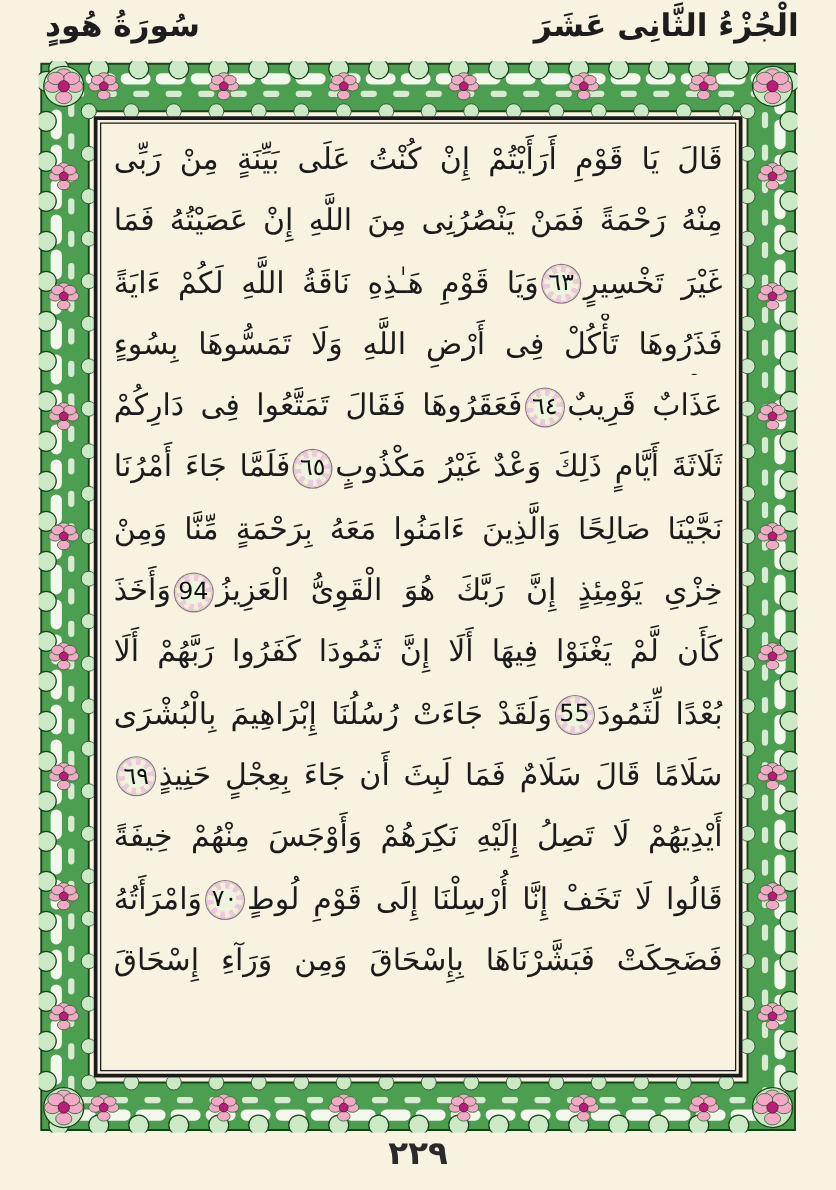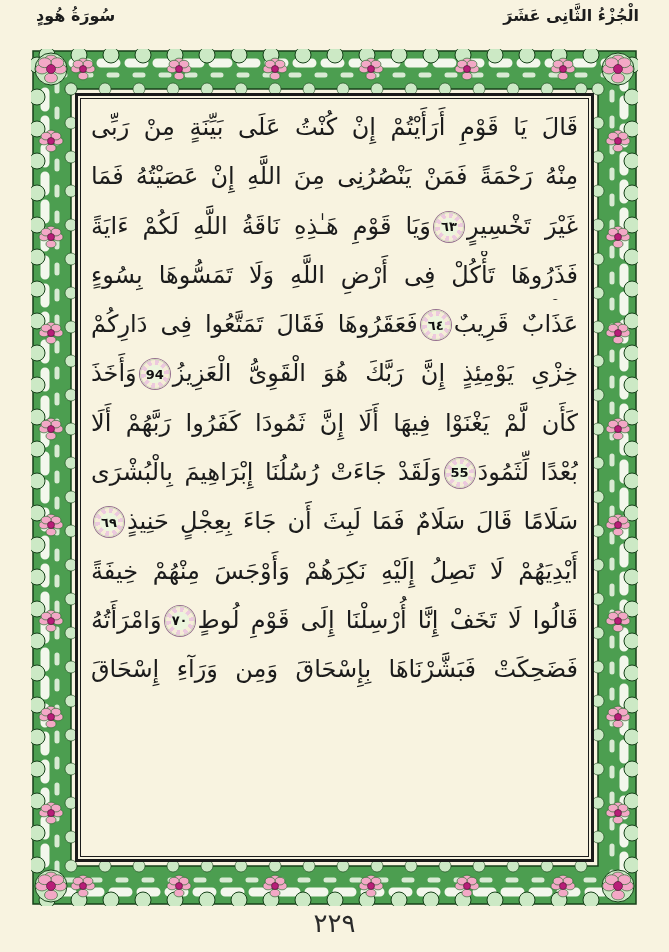--- a/index.html
+++ b/index.html
@@ -3,21 +3,21 @@
 <meta charset="utf-8">
 <style>
   html,body{margin:0;padding:0;}
   body{
     width:669px;height:952px;position:relative;overflow:hidden;
     background:#f8f3e0;
     font-family:"DejaVu Sans", sans-serif;
     color:#1b1b1b;
   }
   
-  .hdr{position:absolute;top:6px;height:40px;font-size:16px;font-weight:bold;
+  .hdr{position:absolute;top:6px;height:40px;font-size:25px;font-weight:bold;
        direction:rtl;color:#1d1d1d;}
   .hdr-juz{right:30px;}
   .hdr-surah{left:36px;}
   
   .frame{position:absolute;left:31px;top:49px;width:607px;height:857px;}
   .frame svg.decor{position:absolute;left:0;top:0;width:607px;height:857px;}
   .text-panel{
     position:absolute;inset:44px;
     background:#f8f3e0;
     border:3px solid #1a1a1a;
@@ -39,27 +39,27 @@
     overflow:hidden;
     color:#1b1b1b;
   }
   .vmark{
     display:inline-flex;align-items:center;justify-content:center;
     width:30px;height:30px;border-radius:50%;
     background:
       radial-gradient(circle at 50% 50%, #ecf5dd 0 9px, rgba(0,0,0,0) 9.5px),
       repeating-conic-gradient(from 0deg, #ecc9de 0deg 18deg, #f6edd8 18deg 36deg);
     box-shadow:0 0 0 1px #96718f, inset 0 0 0 1px #cdd8b8;
-    font-size:13px;font-weight:bold;color:#101010;
+    font-size:19px;font-weight:normal;color:#101010;
     vertical-align:middle;margin:0 3px;
   }
   
   .page-num{
     position:absolute;left:0;right:0;top:908px;
-    text-align:center;font-size:26px;font-weight:normal;color:#2a2a2a;
+    text-align:center;font-size:26px;font-weight:bold;color:#2a2a2a;
     direction:rtl;letter-spacing:2px;
   }
 </style>
 </head>
 <body>
 
 <div class="hdr hdr-juz">الْجُزْءُ الثَّانِى عَشَرَ</div>
 <div class="hdr hdr-surah">سُورَةُ هُودٍ</div>
 
 <div class="frame">
@@ -463,20 +463,22 @@
       <circle cx="587" cy="837" r="4.5" fill="#b81e78" stroke="#47112f" stroke-width="0.6"></circle>
     </svg>
   <div class="text-panel">
     <div class="inner-panel">
       <div id="quran-lines">
           <div class="line"><span>قَالَ يَا قَوْمِ أَرَأَيْتُمْ إِنْ كُنْتُ عَلَى بَيِّنَةٍ مِنْ رَبِّى وَءَاتَانِى</span></div>
           <div class="line"><span>مِنْهُ رَحْمَةً فَمَنْ يَنْصُرُنِى مِنَ اللَّهِ إِنْ عَصَيْتُهُ فَمَا تَزِيدُونَنِى</span></div>
           <div class="line"><span>غَيْرَ تَخْسِيرٍ</span><span class="vmark">٦٣</span><span>وَيَا قَوْمِ هَـٰذِهِ نَاقَةُ اللَّهِ لَكُمْ ءَايَةً</span></div>
           <div class="line"><span>فَذَرُوهَا تَأْكُلْ فِى أَرْضِ اللَّهِ وَلَا تَمَسُّوهَا بِسُوءٍ فَيَأْخُذَكُمْ</span></div>
           <div class="line"><span>عَذَابٌ قَرِيبٌ</span><span class="vmark">٦٤</span><span>فَعَقَرُوهَا فَقَالَ تَمَتَّعُوا فِى دَارِكُمْ</span></div>
+          <div class="line"><span>ثَلَاثَةَ أَيَّامٍ ذَلِكَ وَعْدٌ غَيْرُ مَكْذُوبٍ</span><span class="vmark">٦٥</span><span>فَلَمَّا جَاءَ أَمْرُنَا</span></div>
+          <div class="line"><span>نَجَّيْنَا صَالِحًا وَالَّذِينَ ءَامَنُوا مَعَهُ بِرَحْمَةٍ مِّنَّا وَمِنْ</span></div>
           <div class="line"><span>خِزْىِ يَوْمِئِذٍ إِنَّ رَبَّكَ هُوَ الْقَوِىُّ الْعَزِيزُ</span><span class="vmark">94</span><span>وَأَخَذَ الَّذِينَ</span></div>
           <div class="line"><span>كَأَن لَّمْ يَغْنَوْا فِيهَا أَلَا إِنَّ ثَمُودَا كَفَرُوا رَبَّهُمْ أَلَا</span></div>
           <div class="line"><span>بُعْدًا لِّثَمُودَ</span><span class="vmark">55</span><span>وَلَقَدْ جَاءَتْ رُسُلُنَا إِبْرَاهِيمَ بِالْبُشْرَى قَالُوا</span></div>
           <div class="line"><span>سَلَامًا قَالَ سَلَامٌ فَمَا لَبِثَ أَن جَاءَ بِعِجْلٍ حَنِيذٍ</span><span class="vmark">٦٩</span></div>
           <div class="line"><span>أَيْدِيَهُمْ لَا تَصِلُ إِلَيْهِ نَكِرَهُمْ وَأَوْجَسَ مِنْهُمْ خِيفَةً</span></div>
           <div class="line"><span>قَالُوا لَا تَخَفْ إِنَّا أُرْسِلْنَا إِلَى قَوْمِ لُوطٍ</span><span class="vmark">٧٠</span><span>وَامْرَأَتُهُ قَآئِمَةٌ</span></div>
           <div class="line"><span>فَضَحِكَتْ فَبَشَّرْنَاهَا بِإِسْحَاقَ وَمِن وَرَآءِ إِسْحَاقَ يَعْقُوبَ</span></div>
         </div>
     </div>
   </div>

